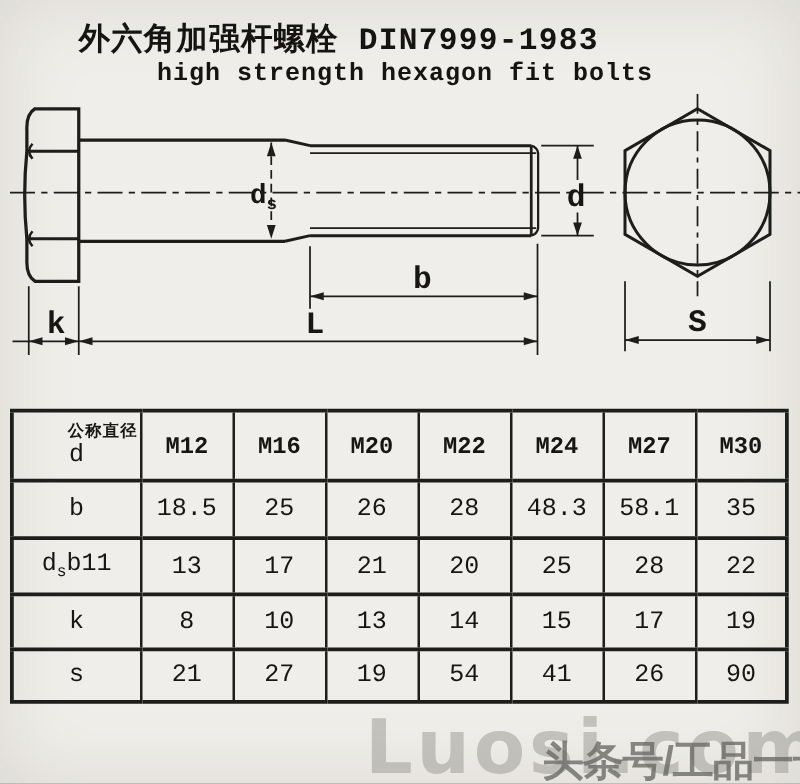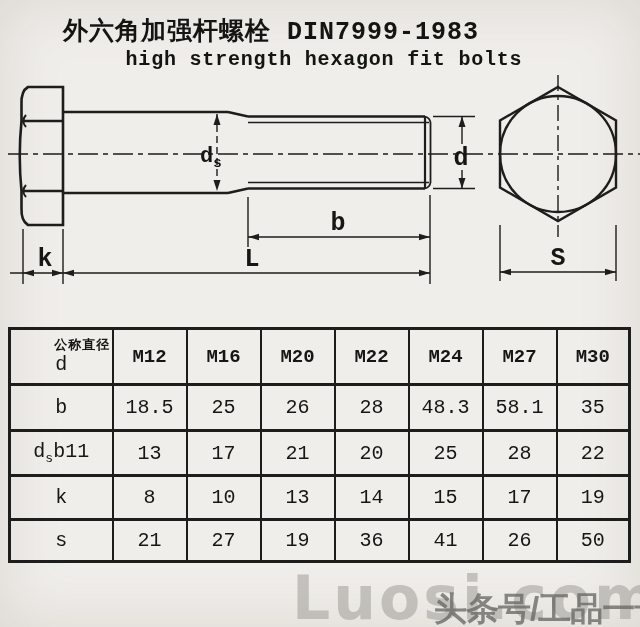--- a/index.html
+++ b/index.html
@@ -195,24 +195,24 @@
       <td>17</td>
       <td>19</td>
     </tr>
     <tr style="height:42px">
       <td>
         <span class="lbl-ltr">s</span>
       </td>
       <td>21</td>
       <td>27</td>
       <td>19</td>
-      <td>36</td>
+      <td>54</td>
       <td>41</td>
       <td>26</td>
-      <td>50</td>
+      <td>90</td>
     </tr>
   </tbody>
     </table>
 
   <div class="wm-light">Luosi.com</div>
   <div class="wm-dark">头条号/工品一号</div>
 
 </div>
 
 </body></html>

